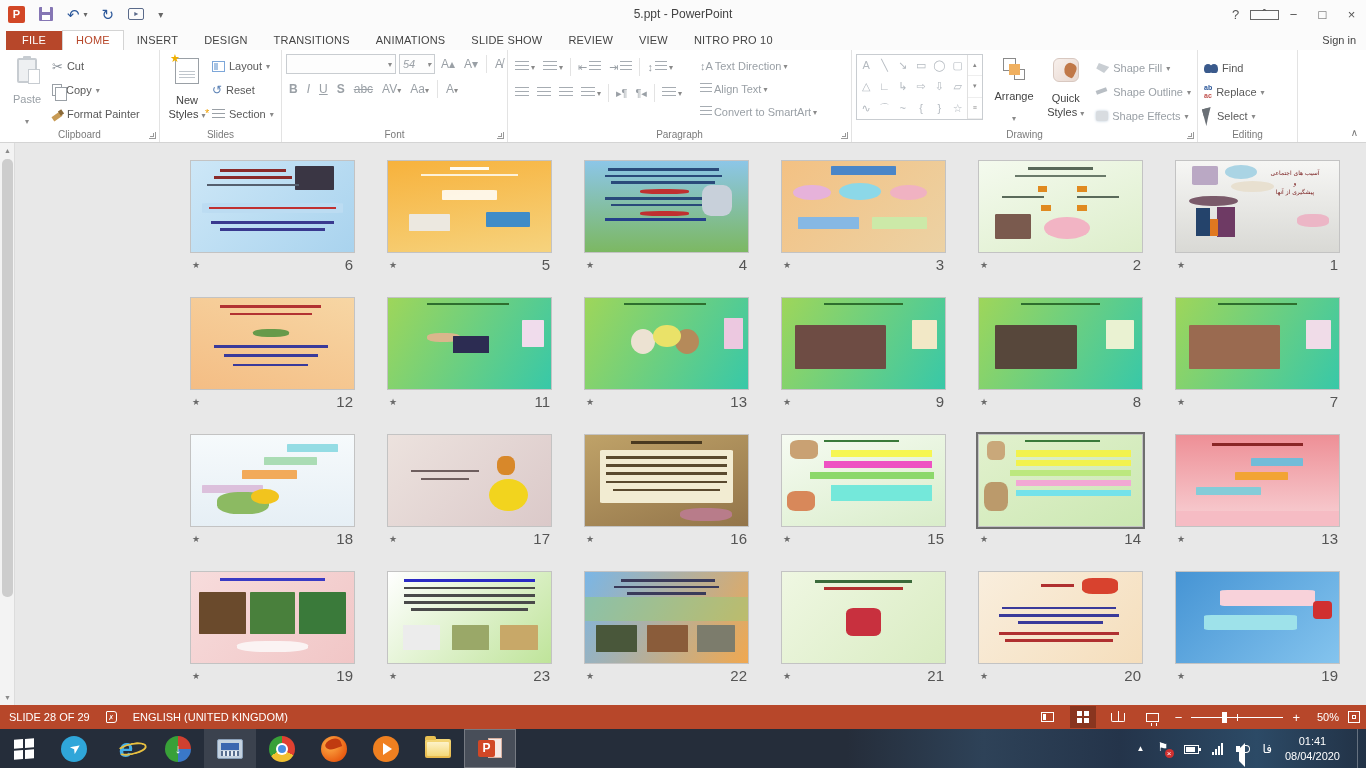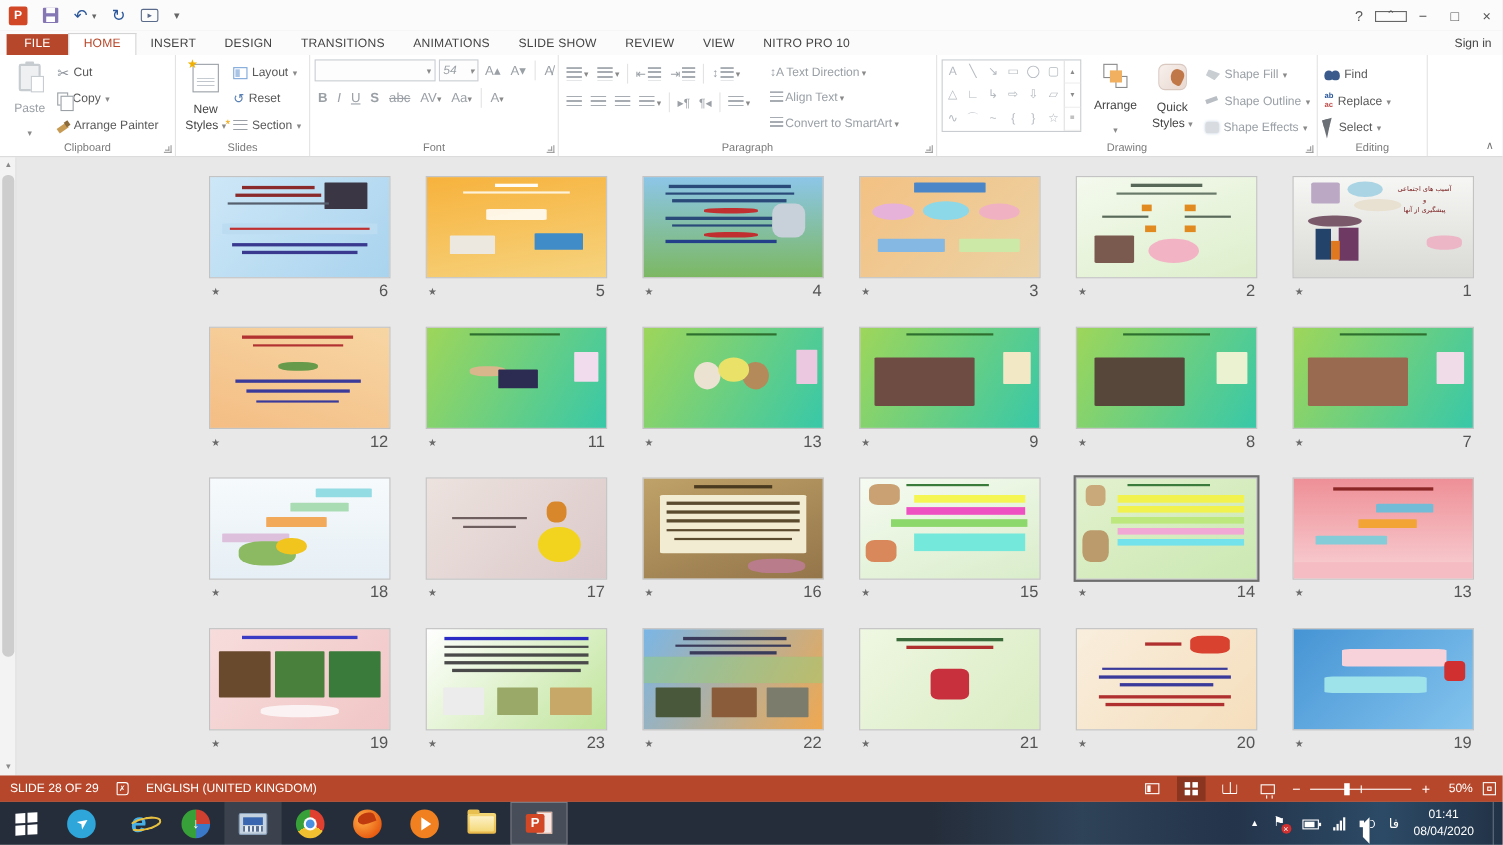--- a/index.html
+++ b/index.html
@@ -189,20 +189,21 @@
 <div class="titlebar">
   <div class="qat">
     <span class="appicon">P</span>
     <span class="saveicon"></span>
     <span class="glyphbtn">↶</span>
       <span class="drop">▾</span>
     <span class="glyphbtn">↻</span>
     <span class="ssicon">▸</span>
     <span class="qatmore">▾</span>
   </div>
+  <div class="wintitle">5.ppt - PowerPoint</div>
   <div class="winctrls">
     <span>?</span>
     <span><span class="ribbonopt">ˆ</span></span>
     <span>−</span>
     <span>□</span>
     <span>×</span>
   </div>
 </div>
 
 <div class="tabrow">
@@ -232,21 +233,21 @@
           <span class="i-cut">✂</span>
           <span>Cut</span>
         </div>
       <div class="sbtn">
           <span class="i-copy"></span>
           <span>Copy</span>
           <span class="drop">▾</span>
         </div>
       <div class="sbtn">
           <span class="i-fp"></span>
-          <span>Arrange Painter</span>
+          <span>Format Painter</span>
         </div>
     </div>
     <div class="glabel">Clipboard</div>
     <span class="launcher"></span>
   </div>
 
   <div class="rgroup" style="width:122px;">
     <div class="bigbtn">
       <span class="i-newslide"></span>
       <span class="cap"><span>New</span><br><span>Styles</span> <span class="drop">▾</span></span>

